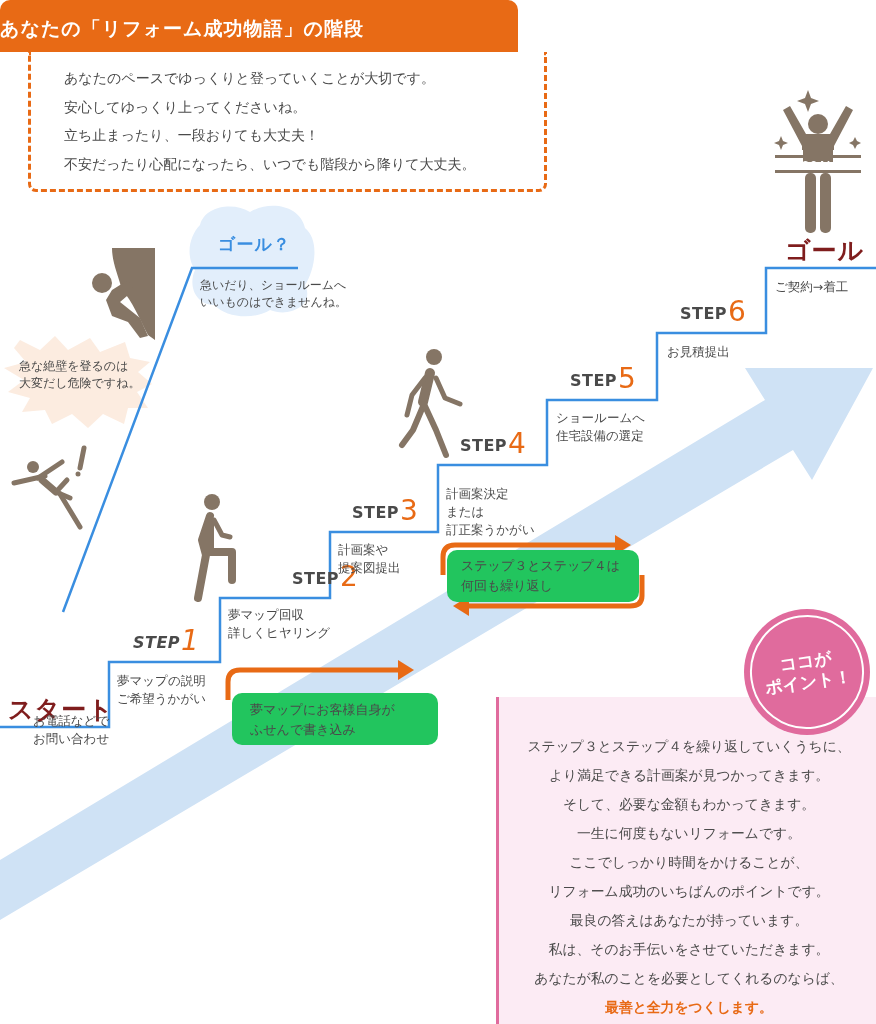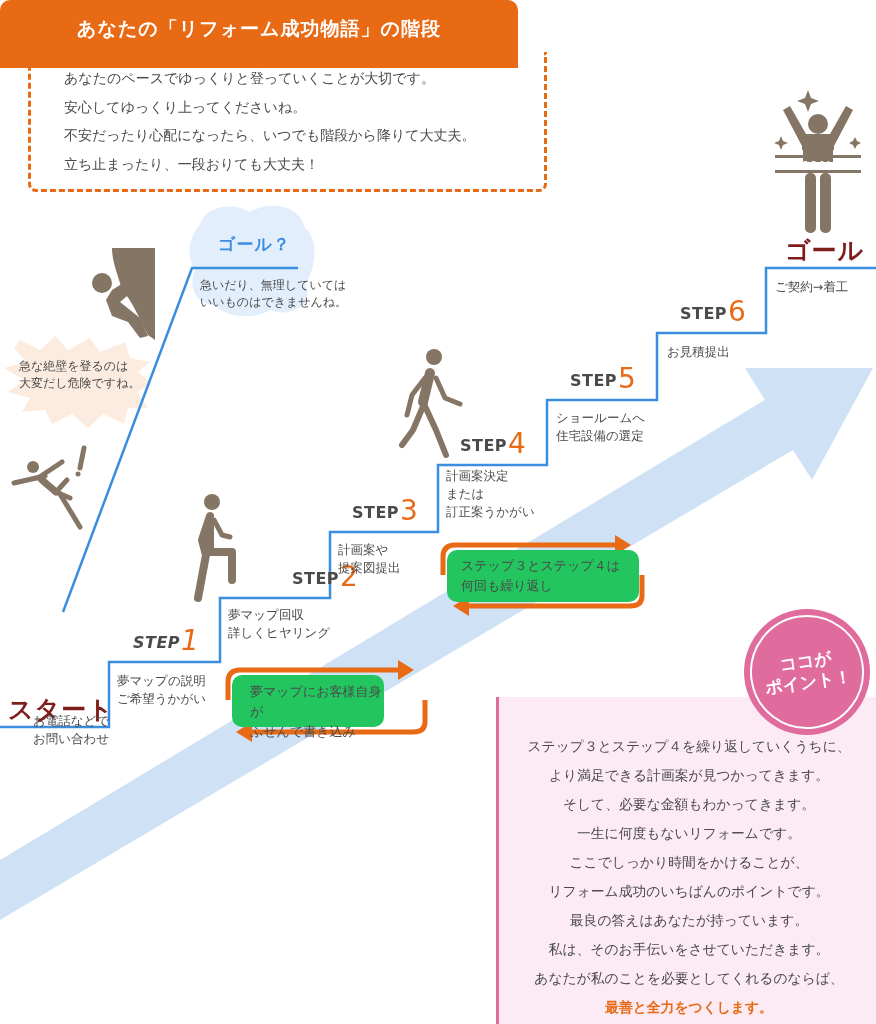--- a/index.html
+++ b/index.html
@@ -2,23 +2,23 @@
 <html><head>
 <meta charset="utf-8">
 <style>
   html, body { margin: 0; padding: 0; background: #ffffff; }
   body { width: 876px; height: 1024px; position: relative; overflow: hidden;
          font-family: "DejaVu Sans", "Liberation Sans", sans-serif; color: #4a4a4a; }
   .abs { position: absolute; }
   svg.bg { position: absolute; left: 0; top: 0; }
 
   
-  .hdr { left: 0; top: 0; width: 518px; height: 68px; background: #e86a15;
+  .hdr { left: 0; top: 0; width: 518px; height: 52px; background: #e86a15;
          border-radius: 10px 10px 0 0; color: #fff; font-weight: bold; font-size: 19px;
-         text-align: center; line-height: 56px; letter-spacing: 1px; }
+         text-align: left; line-height: 56px; letter-spacing: 1px; }
   .intro { left: 0; top: 52px; width: 513px; height: 137px; border: 3px dashed #e86a15;
            border-top: none; border-radius: 0 0 8px 8px; margin-left: 28px; }
   .intro p { margin: 0; font-size: 14px; line-height: 28.5px; padding-left: 33px; }
   .intro .lines { padding-top: 12px; }
 
   .small { font-size: 12px; line-height: 17px; color: #4a4a4a; }
   .desc { font-size: 12.5px; line-height: 18px; color: #4a4a4a; }
   .step { font-size: 16px; color: #4a4a4a; font-weight: bold; letter-spacing: 0.5px; }
   .step .num { color: #e86a15; font-size: 28px; font-weight: normal; vertical-align: -2px; margin-left: 1px; }
   .big-orange { color: #7f1d1d; font-weight: bold; font-size: 25px; letter-spacing: 1px; }
@@ -112,28 +112,28 @@
     <rect x="820" y="173" width="11" height="60" rx="5"></rect>
   </g>
   <text x="818" y="168" text-anchor="middle" font-family="DejaVu Sans, sans-serif" font-size="8" font-weight="bold" fill="#ffffff" letter-spacing="2" id="goal-ribbon">GOAL</text>
 </svg>
 
 <div class="abs hdr">あなたの「リフォーム成功物語」の階段</div>
 <div class="abs intro">
   <div class="lines">
     <p>あなたのペースでゆっくりと登っていくことが大切です。</p>
     <p>安心してゆっくり上ってくださいね。</p>
+    <p>立ち止まったり、一段おりても大丈夫！</p>
     <p>不安だったり心配になったら、いつでも階段から降りて大丈夫。</p>
-    <p>立ち止まったり、一段おりても大丈夫！</p>
   </div>
 </div>
 
 <div class="abs goal-q" style="left:218px; top:233px;">ゴール？</div>
 <div class="abs small" style="left:200px; top:277px;">
-  <div>急いだり、無理していては</div>
+  <div>急いだり、ショールームへ</div>
   <div>いいものはできませんね。</div>
 </div>
 <div class="abs small" style="left:19px; top:358px;">
   <div>急な絶壁を登るのは</div>
   <div>大変だし危険ですね。</div>
 </div>
 
 <div class="abs big-orange" style="left:8px; top:693px;">スタート</div>
 <div class="abs desc" style="left:8px; top:712px;margin-left:25px;">
   <div>お電話などで</div>
@@ -152,21 +152,21 @@
   <div>詳しくヒヤリング</div>
 </div>
 
 <div class="abs step" style="left:352px; top:494px;"><span>STEP</span><span class="num">3</span></div>
 <div class="abs desc" style="left:338px; top:541px;">
   <div>計画案や</div>
   <div>提案図提出</div>
 </div>
 
 <div class="abs step" style="left:460px; top:427px;"><span>STEP</span><span class="num">4</span></div>
-<div class="abs desc" style="left:446px; top:467px;">
+<div class="abs desc" style="left:446px; top:485px;">
   <div>計画案決定</div>
   <div>または</div>
   <div>訂正案うかがい</div>
 </div>
 
 <div class="abs step" style="left:570px; top:362px;"><span>STEP</span><span class="num">5</span></div>
 <div class="abs desc" style="left:556px; top:409px;">
   <div>ショールームへ</div>
   <div>住宅設備の選定</div>
 </div>
@@ -174,21 +174,21 @@
 <div class="abs step" style="left:680px; top:295px;"><span>STEP</span><span class="num">6</span></div>
 <div class="abs desc" style="left:667px; top:343px;">
   <div>お見積提出</div>
 </div>
 
 <div class="abs big-orange" style="left:785px; top:234px;">ゴール</div>
 <div class="abs desc" style="left:775px; top:278px;">
   <div>ご契約→着工</div>
 </div>
 
-<div class="abs loopbox" style="left:232px; top:675px; width:152px; height:52px;">
+<div class="abs loopbox" style="left:232px; top:693px; width:206px; height:52px;">
   <div style="padding:7px 0 0 18px;">
     <div>夢マップにお客様自身が</div>
     <div>ふせんで書き込み</div>
   </div>
 </div>
 <div class="abs loopbox" style="left:447px; top:550px; width:192px; height:52px;">
   <div style="padding:6px 0 0 14px;">
     <div>ステップ３とステップ４は</div>
     <div>何回も繰り返し</div>
   </div>

